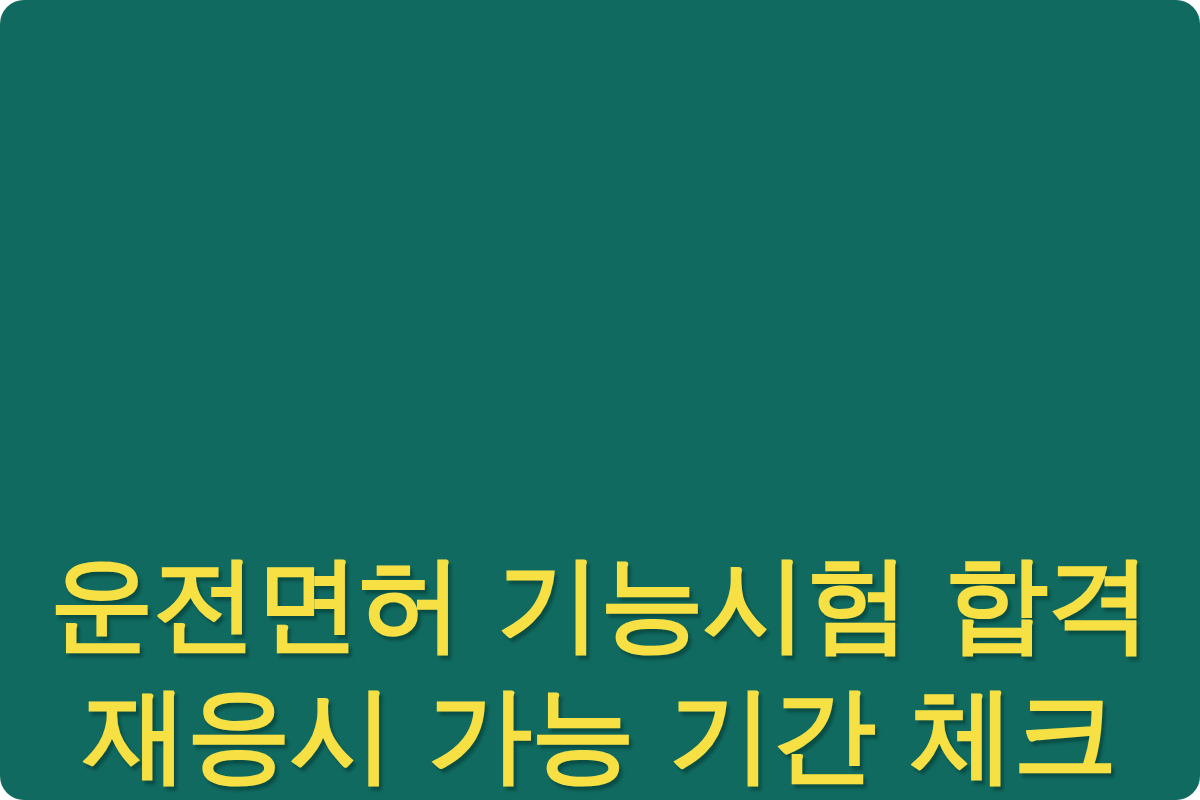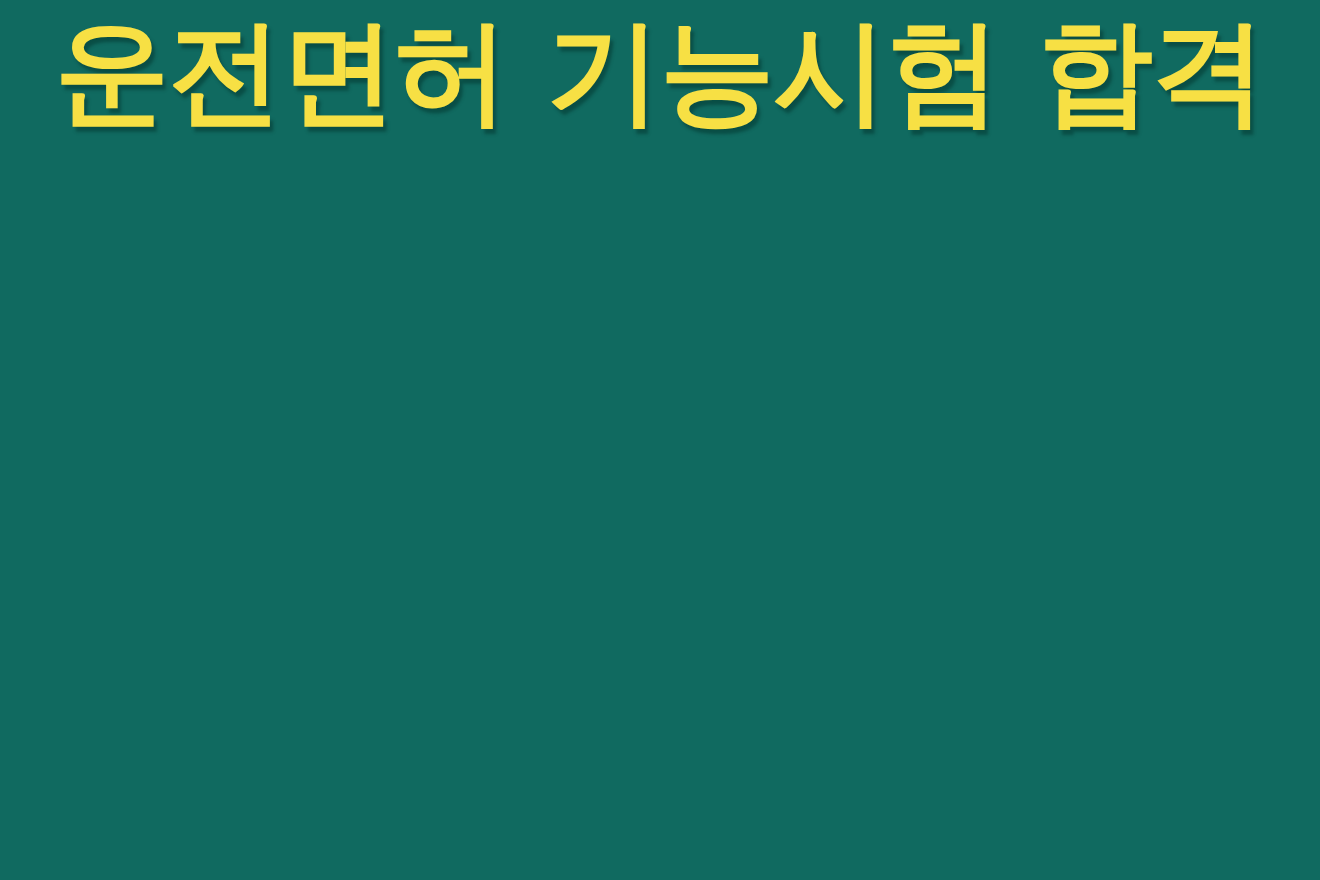--- a/index.html
+++ b/index.html
@@ -16,21 +16,22 @@
 
   #banner {
     position: relative;
     width: 1200px;
     height: 800px;
     box-sizing: border-box;
     background: #106A60;
     display: flex;
     flex-direction: column;
     align-items: center;
-    justify-content: flex-start;
+    justify-content: flex-end;
+    border-radius: 24px;
   }
 
   #headline {
     width: 1120px;
     display: flex;
     flex-direction: column;
     align-items: center;
     justify-content: center;
     text-align: center;
   }
@@ -49,14 +50,15 @@
     text-shadow: 3px 4px 3px rgba(0, 44, 38, 0.45);
     -webkit-font-smoothing: antialiased;
   }
 </style>
 </head>
 <body>
 
 <div id="banner">
   <div id="headline">
     <span class="headline-line">운전면허 기능시험 합격</span>
+    <span class="headline-line">재응시 가능 기간 체크</span>
   </div>
 </div>
 
 </body></html>

